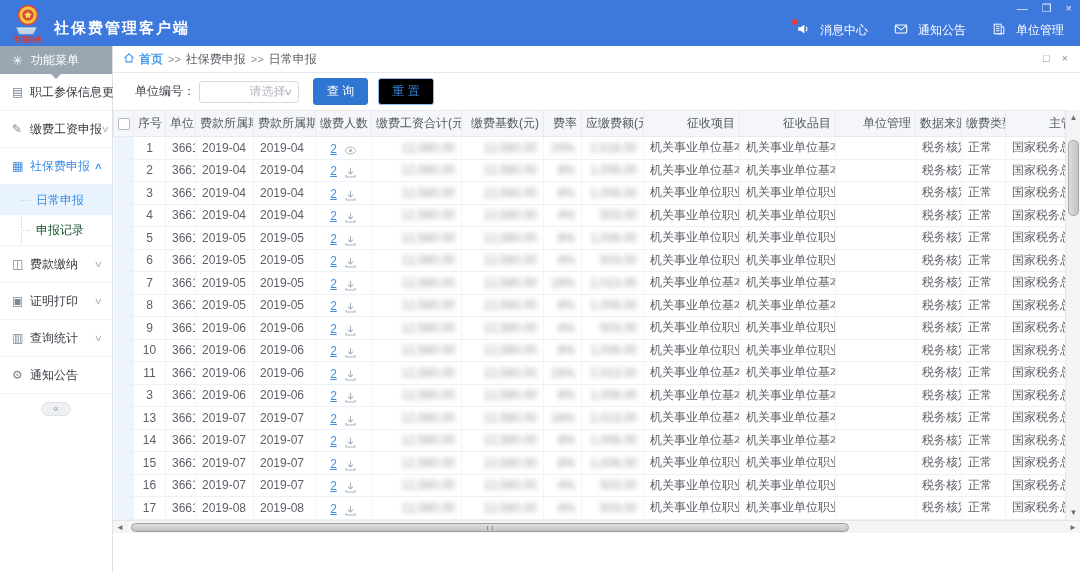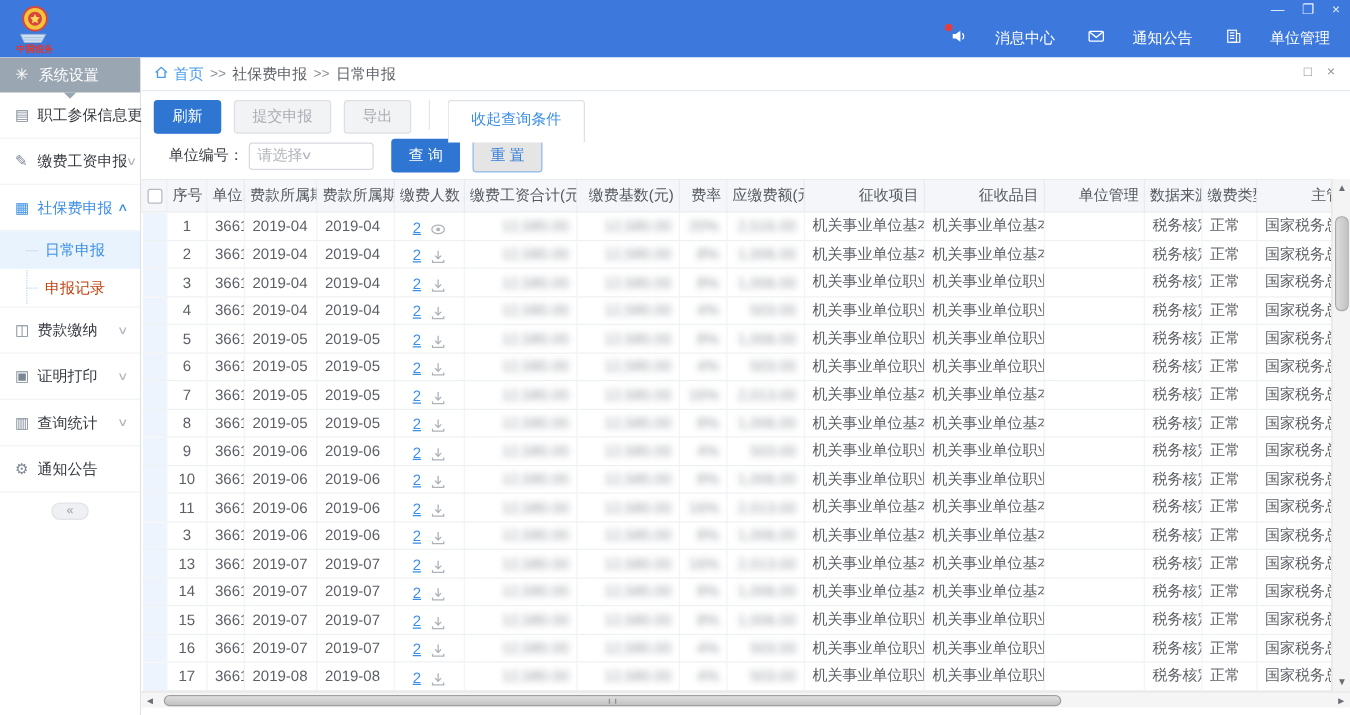--- a/index.html
+++ b/index.html
@@ -6,66 +6,66 @@
   body { font-family:"Liberation Sans","DejaVu Sans",sans-serif; background:#fff; }
   .app { position:relative; width:1080px; height:572px; overflow:hidden; background:#fff; }
 
   
   .titlebar { position:relative; height:46px; background:#3d78dd; color:#fff; }
   .win-controls { position:absolute; top:2px; right:8px; display:flex; gap:14px; font-size:11px; color:#e8efff; }
   .win-controls span { cursor:default; line-height:12px; }
   .brand { position:absolute; left:10px; top:3px; display:flex; align-items:center; }
   .app-title { font-size:15px; font-weight:bold; letter-spacing:2px; margin-left:8px; margin-top:6px; }
   .top-menu { position:absolute; right:16px; top:22px; display:flex; gap:26px; font-size:12px; }
-  .top-menu .tm-item { display:flex; align-items:center; gap:22px; cursor:pointer; position:relative; }
+  .top-menu .tm-item { display:flex; align-items:center; gap:10px; cursor:pointer; position:relative; }
   .tm-badge { position:absolute; left:-4px; top:-3px; width:6px; height:6px; border-radius:50%; background:#e43d3d; }
 
   
   .main { display:flex; height:526px; }
   .sidebar { width:113px; background:#fff; border-right:1px solid #dde1e6; position:relative; flex:none; }
   .content { flex:1; position:relative; background:#fff; overflow:hidden; }
 
   
   .side-header { height:28px; background:#9aa7b3; color:#fff; font-size:12px; display:flex; align-items:center; gap:8px; padding-left:12px; position:relative; }
   .side-header .sh-icon { font-size:13px; }
   .side-header:after { content:""; position:absolute; left:50%; bottom:-5px; margin-left:-5px; border:5px solid transparent; border-top-color:#9aa7b3; border-bottom:none; }
   .side-item { height:37px; display:flex; align-items:center; padding:0 8px 0 12px; font-size:12px; color:#35393f; border-bottom:1px solid #f3f4f6; cursor:pointer; }
   .s-icon { width:18px; color:#7d8794; font-size:12px; flex:none; }
   .s-label { flex:1; white-space:nowrap; letter-spacing:0; }
   .s-chev { color:#b3b8bf; font-size:9px; transform:scaleX(1.4); margin-right:2px; }
   .side-item.active .s-label, .side-item.active .s-icon, .side-item.active .s-chev { color:#3a8ee6; }
   .submenu { list-style:none; position:relative; border-bottom:1px solid #f3f4f6; }
   .submenu:before { content:""; position:absolute; left:21px; top:2px; bottom:2px; border-left:1px dotted #bcd6ef; }
-  .sub-item { height:30px; line-height:30px; padding-left:36px; font-size:12px; color:#c2410c; cursor:pointer; position:relative; }
+  .sub-item { height:30px; line-height:30px; padding-left:36px; font-size:12px; color:#14532d; cursor:pointer; position:relative; }
   .sub-item:before { content:""; position:absolute; left:21px; top:15px; width:9px; border-top:1px dotted #bcd6ef; }
   .sub-item.selected { background:#e8f3fe; color:#3a8ee6; }
   .collapse-btn { margin:8px auto 0; width:30px; height:14px; background:#eef0f3; border:1px solid #e0e3e8; border-radius:8px; color:#9aa0a8; font-size:10px; line-height:12px; text-align:center; cursor:pointer; }
 
   
   .crumb-bar { height:27px; border-bottom:1px solid #e6e9ed; display:flex; align-items:center; padding:0 10px; font-size:12px; color:#5f6368; position:relative; }
-  .crumb-home { color:#4a9ced; display:flex; align-items:center; gap:4px; cursor:pointer; }
+  .crumb-home { color:#4a9ced; display:flex; align-items:center; gap:4px; cursor:pointer;font-weight:bold; }
   .crumb-sep { margin:0 5px; color:#8a9099; font-size:11px; }
   .panel-controls { position:absolute; right:12px; top:6px; display:flex; gap:12px; color:#8b9098; font-size:11px; }
   .panel-controls span { cursor:pointer; }
 
   
   .toolbar { height:33px; display:flex; align-items:flex-start; padding:7px 0 0 10px; position:relative; }
   .btn { font-size:12px; border-radius:3px; padding:4px 14px; cursor:pointer; border:1px solid transparent; }
   .btn-primary { background:#2f76d2; color:#fff; border-color:#2f76d2; }
   .btn-disabled { background:#f2f3f5; color:#a9adb3; border-color:#dcdfe4; margin-left:10px; cursor:not-allowed; }
   .tb-divider { width:1px; height:24px; background:#e3e6ea; margin:0 14px; }
   .collapse-tab { font-size:12px; color:#3a8ee6; background:#fff; border:1px solid #dde1e6; border-bottom:none; padding:6px 18px 10px; border-radius:3px 3px 0 0; cursor:pointer; }
 
   
   .query-row { height:37px; display:flex; align-items:center; padding-left:22px; font-size:12px; color:#3b3f45; }
   .q-label { margin-right:4px; }
-  .q-select { width:100px; height:22px; border:1px solid #d6dae0; border-radius:3px; display:flex; align-items:center; justify-content:flex-start; padding:0 6px; color:#b2b6bd; cursor:pointer; background:#fff; }
+  .q-select { width:100px; height:22px; border:1px solid #d6dae0; border-radius:3px; display:flex; align-items:center; justify-content:flex-end; padding:0 6px; color:#b2b6bd; cursor:pointer; background:#fff; }
   .q-select .sel-chev { color:#b2b6bd; font-size:9px; transform:scaleX(1.5); }
   .btn-search { margin-left:14px; padding:4px 13px; }
-  .btn-reset { margin-left:10px; background:#e5e5e5; color:#3a82d8; border:1px solid #8cb9ea; padding:4px 13px; border-radius:3px; font-size:12px; cursor:pointer; }
+  .btn-reset { margin-left:10px; background:#000000; color:#3a82d8; border:1px solid #8cb9ea; padding:4px 13px; border-radius:3px; font-size:12px; cursor:pointer; }
 
   
   .table-wrap { position:relative; height:410px; overflow:hidden; }
   table.tbl { border-collapse:collapse; table-layout:fixed; width:1012px; font-size:12px; color:#5b5f66; }
   .tbl th { height:26px; background:#f4f6f9; border:1px solid #e7eaee; border-left:none; font-weight:normal; color:#54585f; text-align:right; padding:0 4px; overflow:hidden; white-space:nowrap; }
   .tbl th:first-child { border-left:1px solid #e7eaee; }
   .tbl td { height:22.5px; border-bottom:1px solid #eef1f4; border-right:1px solid #f2f4f7; padding:0 6px; overflow:hidden; white-space:nowrap; background:#fff; }
   .tbl td.sel-col { background:#edf4fd; padding:0; }
   .tbl td.c { text-align:center; }
   .tbl td.r { text-align:right; }
@@ -98,20 +98,21 @@
       <span>
         <svg width="36" height="40" viewBox="0 0 36 40">
           <circle cx="18" cy="12" r="9.5" fill="#f3c43e" stroke="#d9463c" stroke-width="1.6"></circle>
           <circle cx="18" cy="12" r="5.6" fill="#d9463c"></circle>
           <path d="M18 8.2l1.2 2.4 2.7.4-2 1.9.5 2.7-2.4-1.3-2.4 1.3.5-2.7-2-1.9 2.7-.4z" fill="#ffd95e"></path>
           <path d="M6.5 24.5h20l-3.5 6.5H9.5z" fill="#cfe0f2" stroke="#9db8d4" stroke-width="0.8"></path>
           <path d="M9 27h15M8.2 29h15" stroke="#9db8d4" stroke-width="0.6"></path>
           <text x="3" y="38.5" fill="#e0392f" font-size="7.4" font-weight="bold" font-family="Liberation Serif, serif">中国税务</text>
         </svg>
       </span>
+      <span class="app-title">社保费管理客户端</span>
     </div>
     <div class="top-menu" id="top-menu">
         <div class="tm-item">
           <span class="tm-badge"></span>
           <span><svg width="14" height="14" viewBox="0 0 16 16">
               <path d="M2.5 6h2.8L9.5 3v10L5.3 10H2.5z" fill="#fff"></path>
               <path d="M11.3 5.2c1.6 1.6 1.6 4 0 5.6" fill="none" stroke="#fff" stroke-width="1.2"></path>
             </svg></span>
           <span>消息中心</span>
         </div>
@@ -131,21 +132,21 @@
           <span>单位管理</span>
         </div>
       </div>
   </div>
 
   <div class="main">
 
     <aside class="sidebar">
       <div class="side-header">
         <span class="sh-icon">✳</span>
-        <span>系统设置</span>
+        <span>功能菜单</span>
       </div>
       <nav id="sidebar-nav">
           <div class="side-item">
             <span class="s-icon">▤</span>
             <span class="s-label">职工参保信息更新</span>
           </div>
           <div class="side-item">
             <span class="s-icon">✎</span>
             <span class="s-label">缴费工资申报</span>
             <span class="s-chev">∨</span>
@@ -196,27 +197,20 @@
         <span class="crumb-sep">&gt;&gt;</span>
         <span>社保费申报</span>
         <span class="crumb-sep">&gt;&gt;</span>
         <span>日常申报</span>
         <div class="panel-controls" id="panel-controls">
             <span>□</span>
             <span>×</span>
           </div>
       </div>
 
-      <div class="toolbar">
-        <button class="btn btn-primary">刷新</button>
-        <button class="btn btn-disabled">提交申报</button>
-        <button class="btn btn-disabled">导出</button>
-        <div class="tb-divider"></div>
-        <div class="collapse-tab">收起查询条件</div>
-      </div>
 
       <div class="query-row">
         <span class="q-label">单位编号：</span>
         <div class="q-select">
           <span>请选择</span>
           <span class="sel-chev">∨</span>
         </div>
         <button class="btn btn-primary btn-search">查 询</button>
         <button class="btn-reset">重 置</button>
       </div>

